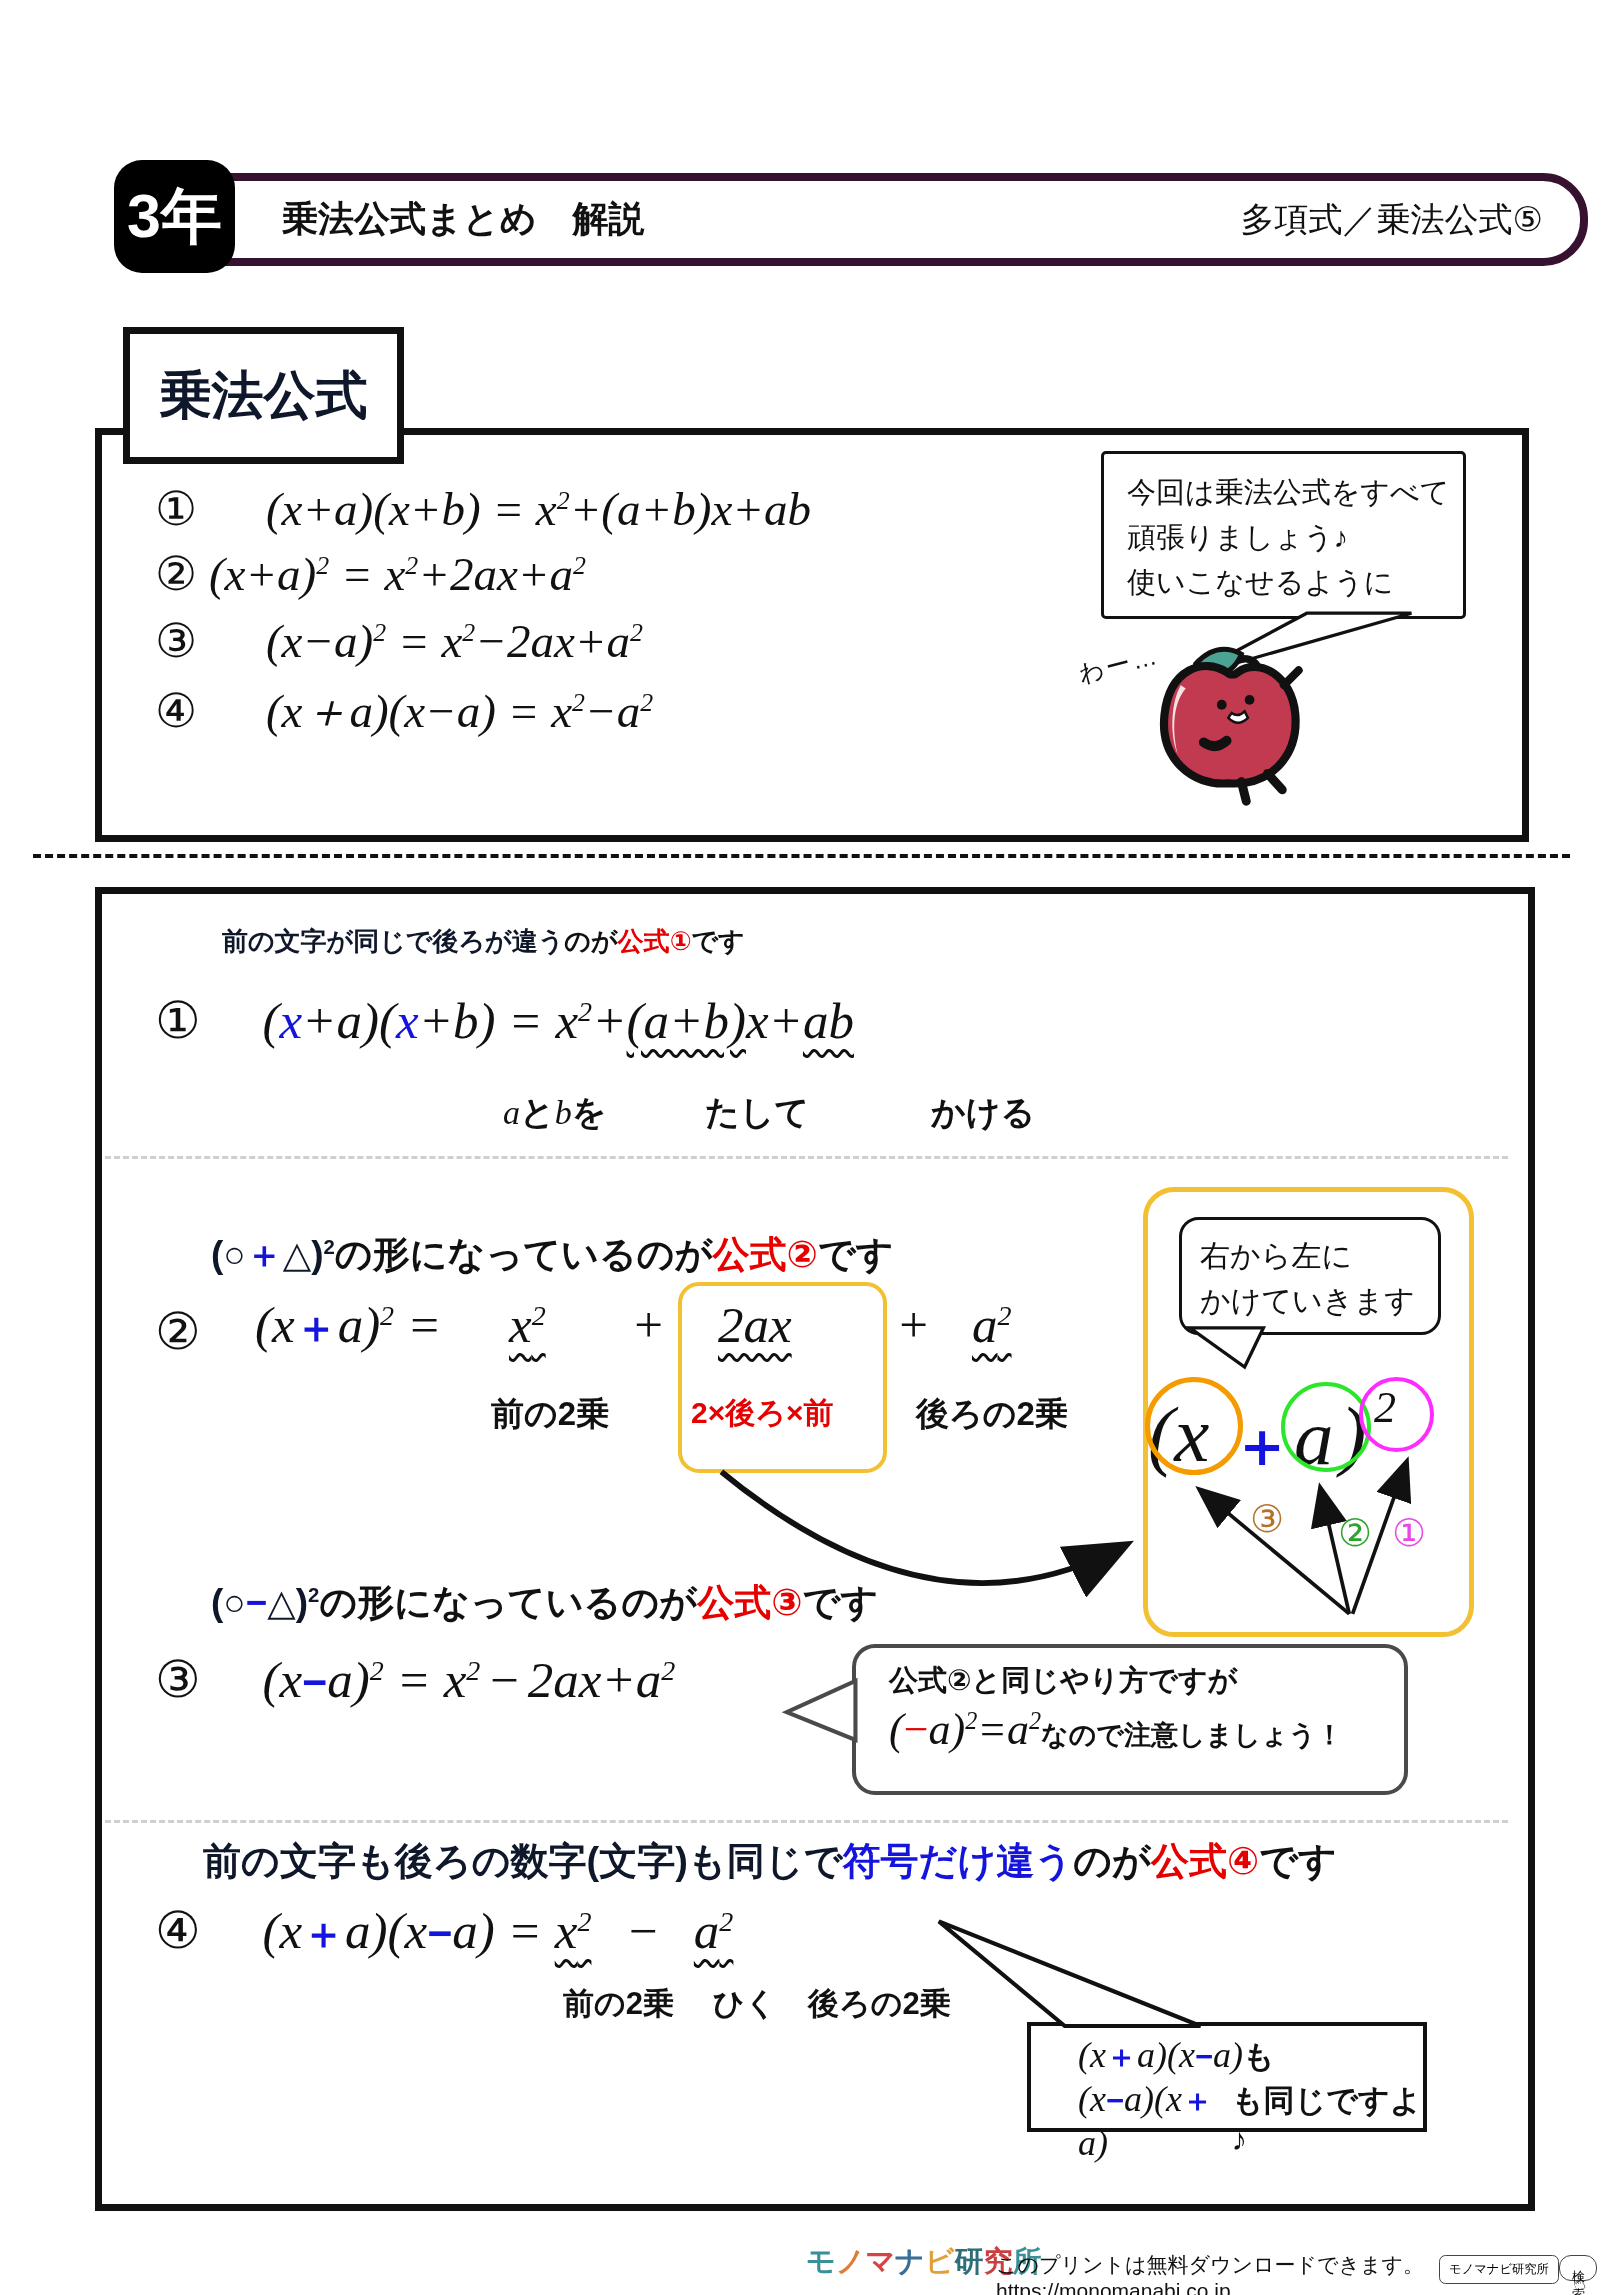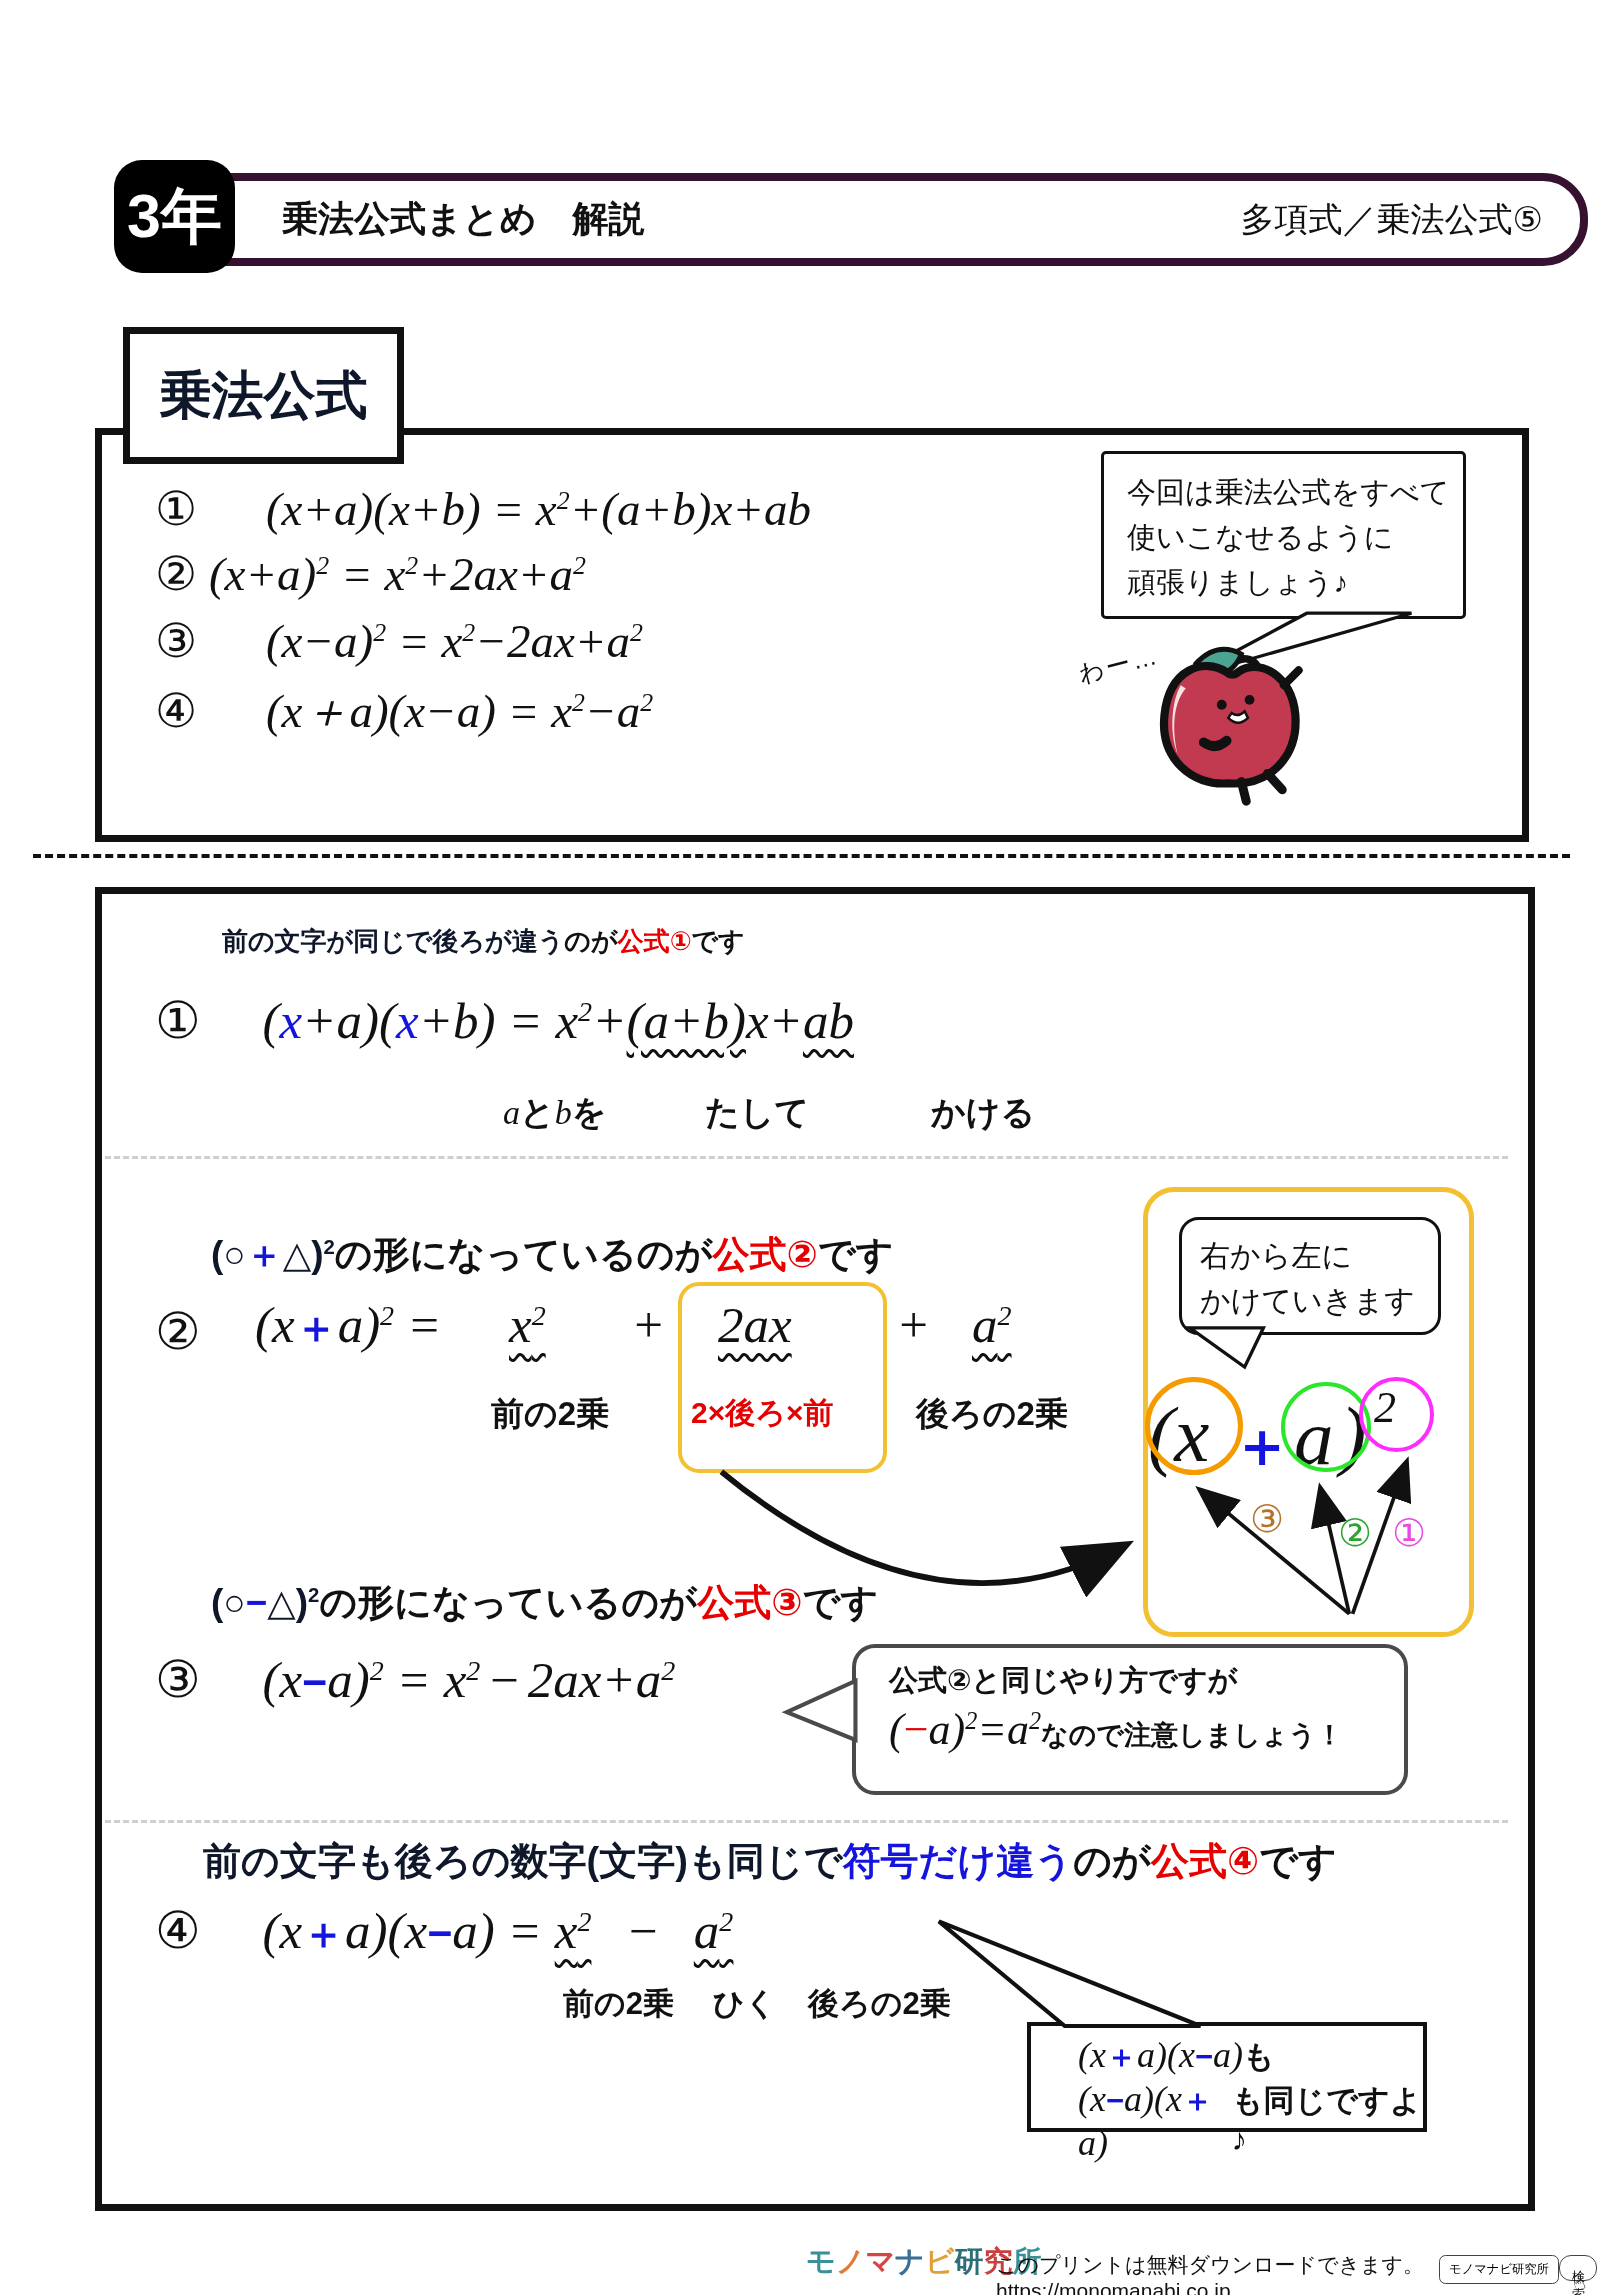--- a/index.html
+++ b/index.html
@@ -75,22 +75,22 @@
     <span class="cnum">③</span>
     <span style="margin-left:57px;">(x−a)</span><span class="sup">2</span><span> = x</span><span class="sup">2</span><span>−2ax+a</span><span class="sup">2</span>
   </div>
   <div class="abs math" style="left:155px;top:680px;font-size:47px;z-index:4;">
     <span class="cnum">④</span>
     <span style="margin-left:57px;">(x＋a)(x−a) = x</span><span class="sup">2</span><span>−a</span><span class="sup">2</span>
   </div>
 
   <div class="abs bubble" style="left:1081px;top:451px;width:365px;height:168px;border-radius:4.9px;padding:16.4px 0 0 23px;box-sizing:border-box;z-index:4;">
     <div class="goth" style="font-size:29px;line-height:1.55;">今回は乗法公式をすべて</div>
+    <div class="goth" style="font-size:29px;line-height:1.55;">頑張りましょう♪</div>
     <div class="goth" style="font-size:29px;line-height:1.55;">使いこなせるように</div>
-    <div class="goth" style="font-size:29px;line-height:1.55;">頑張りましょう♪</div>
   </div>
   <div class="abs goth" style="left:1078px;top:648px;font-size:24.5px;letter-spacing:2.5px;transform:rotate(-14deg);z-index:4;">わー…</div>
 
   <div class="abs dash-main"></div>
 
   <div class="abs box2"></div>
   <div class="abs dash-gray" style="top:1156px;"></div>
   <div class="abs dash-gray" style="top:1820px;"></div>
 
   <div class="abs goth bold" style="left:222px;top:924px;font-size:26px;z-index:4;">

